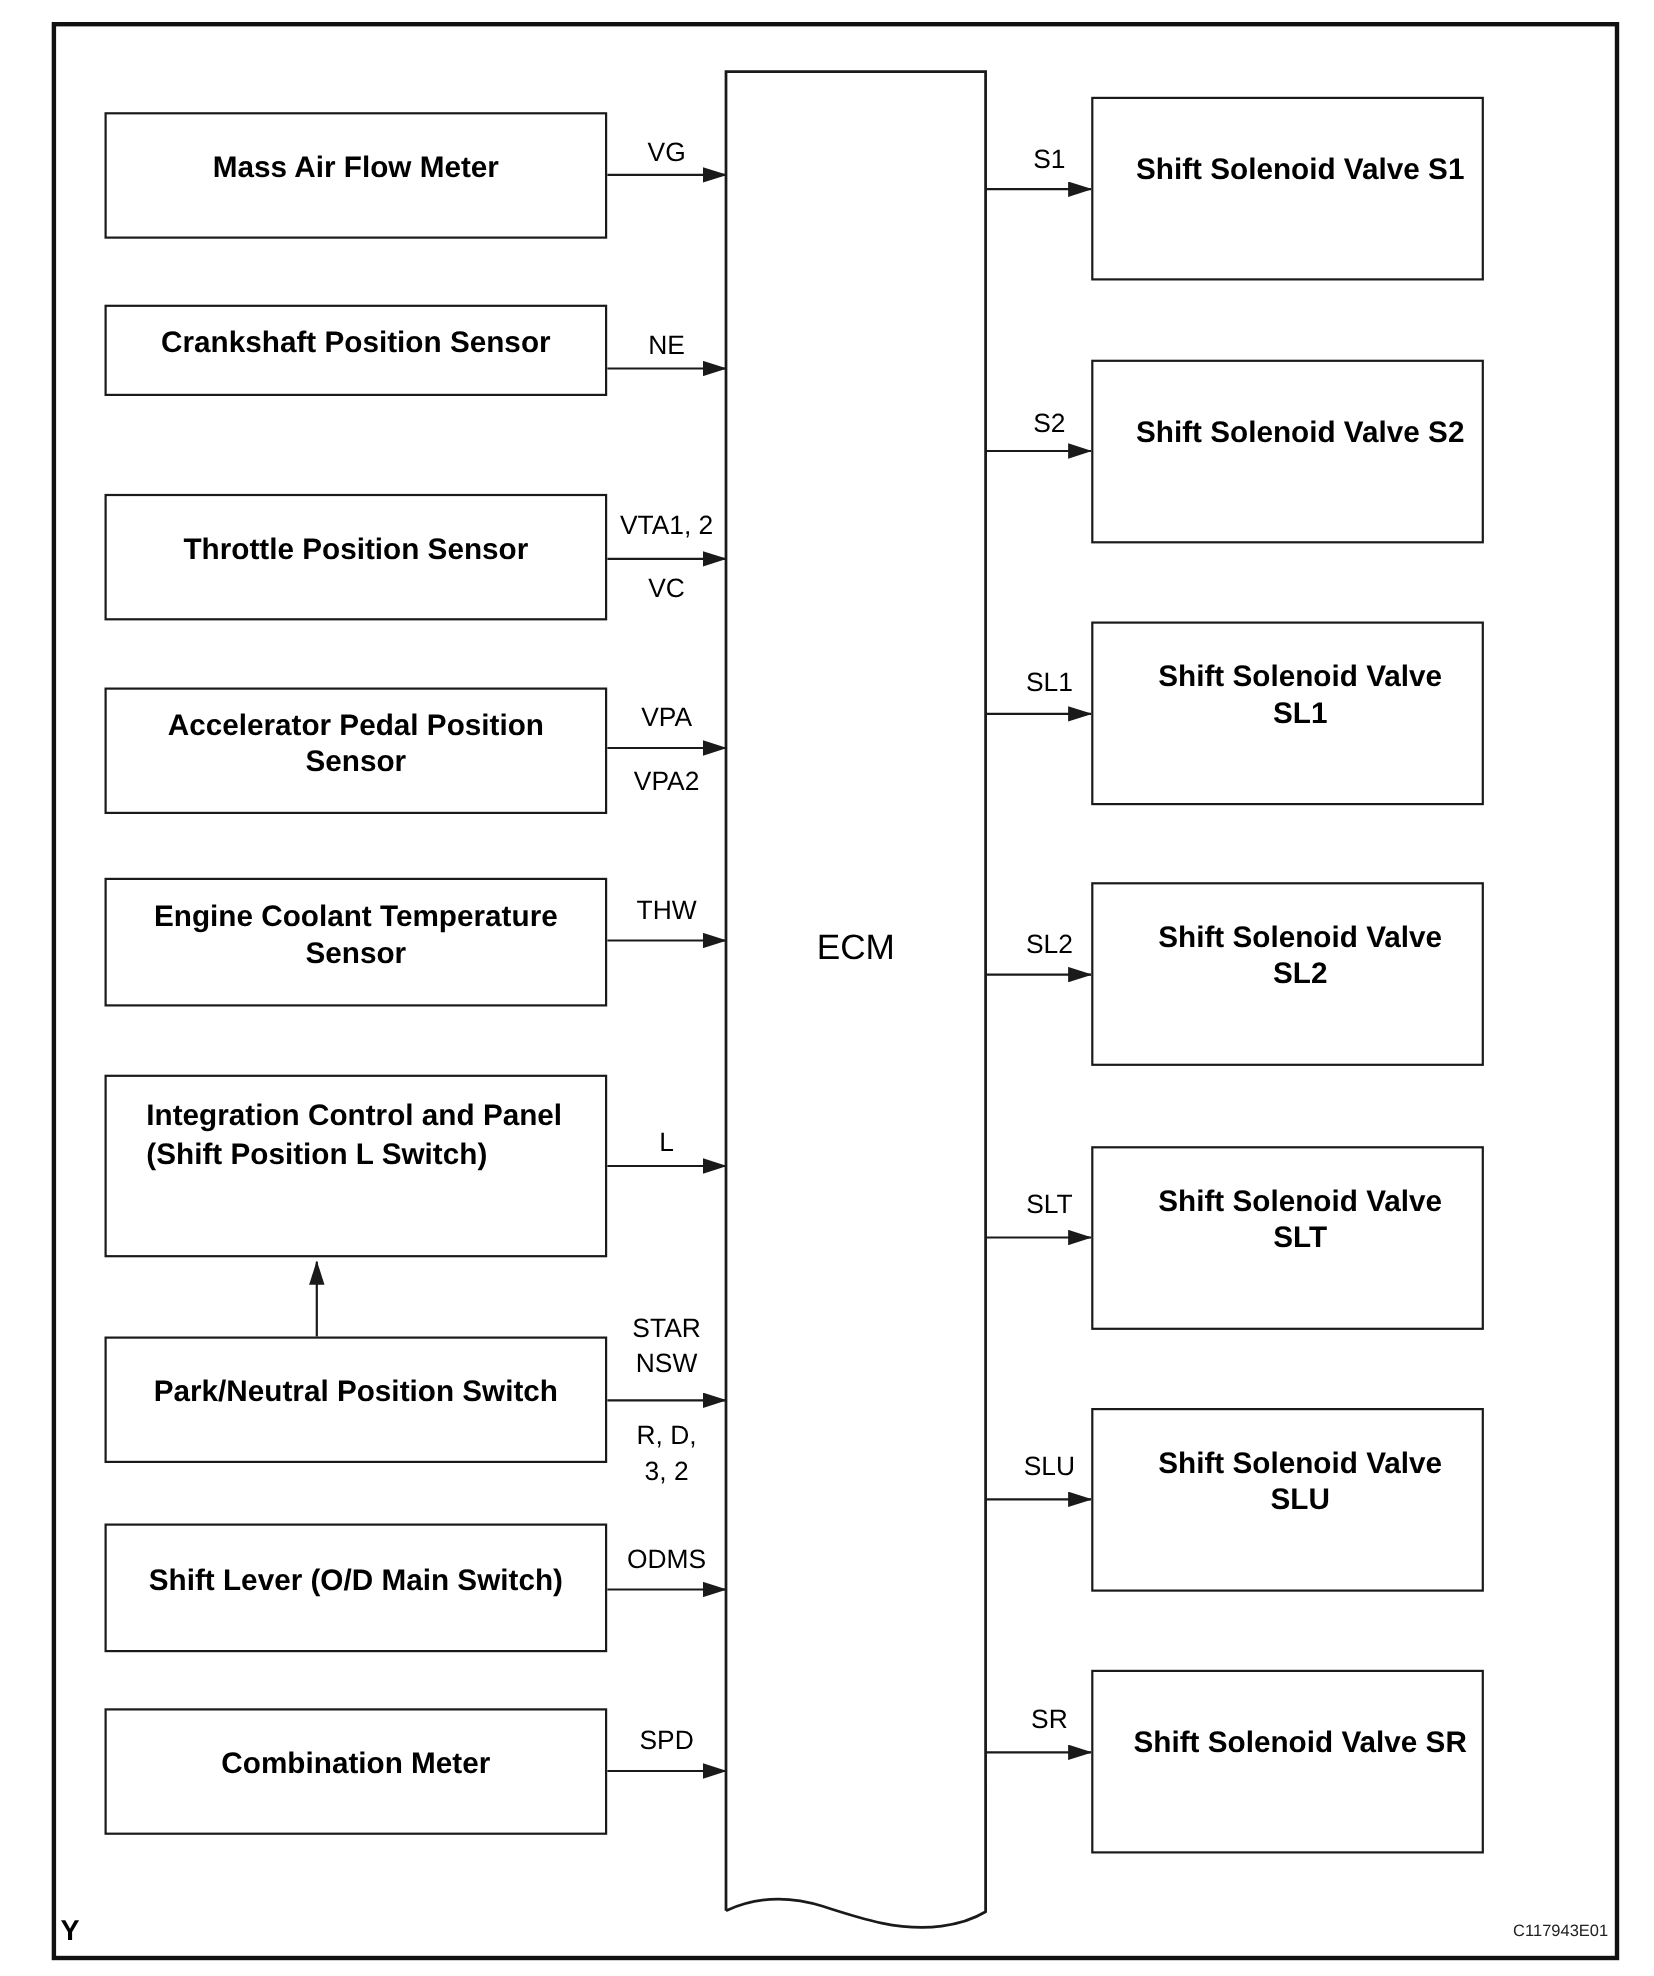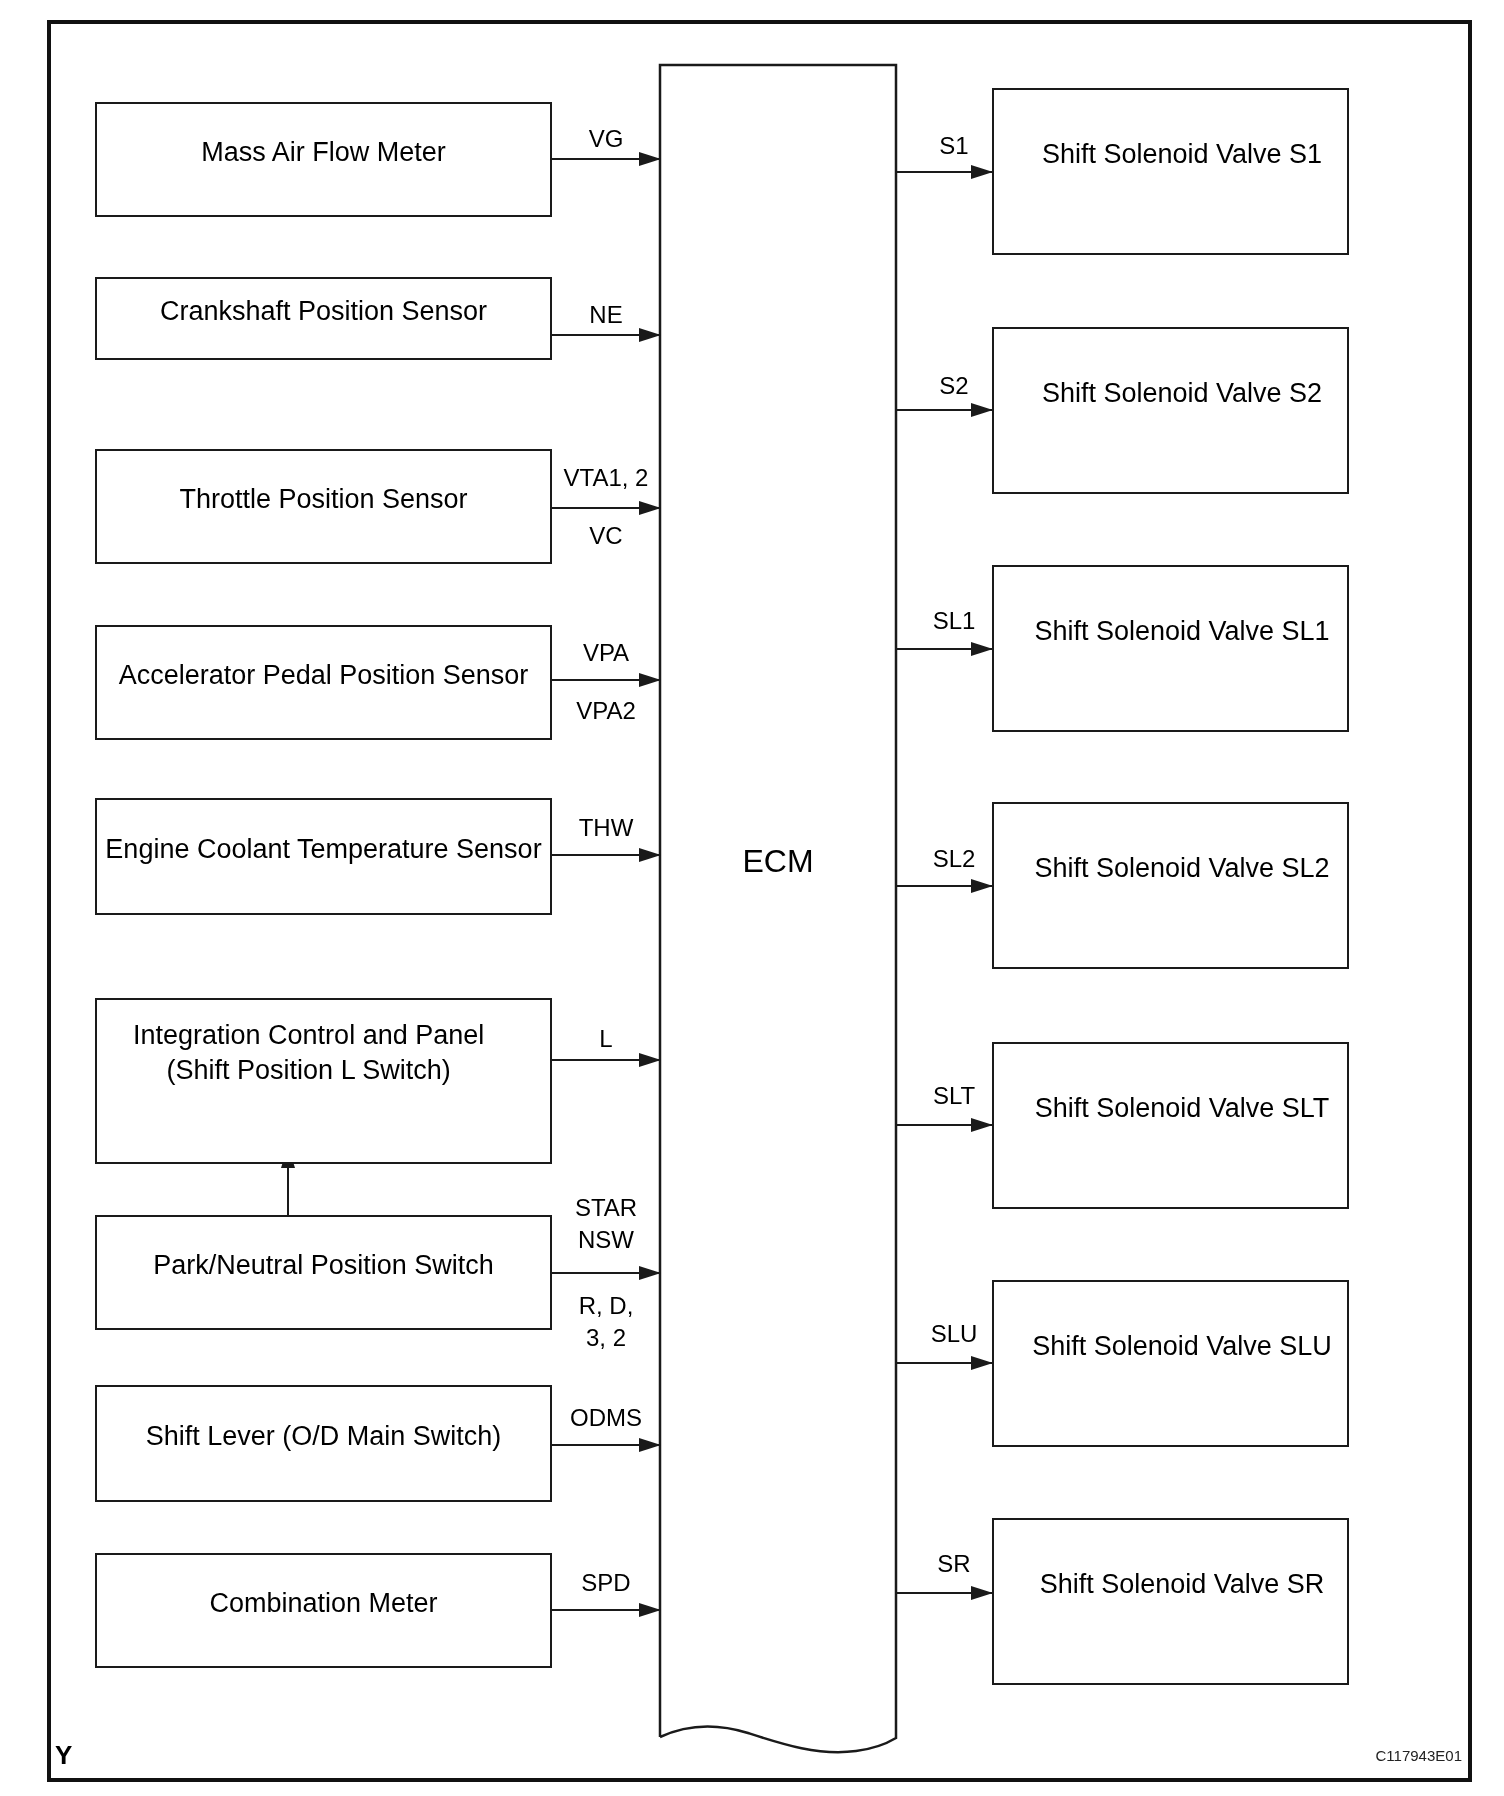--- a/index.html
+++ b/index.html
@@ -30,30 +30,30 @@
     border: 2px solid #1a1a1a;
     background: #ffffff;
     display: flex;
     align-items: center;
     justify-content: center;
     text-align: center;
     font-size: 27px;
     line-height: 33px;
     padding: 0 8px 14px 8px;
     white-space: pre-line;
+    font-weight: bold;
   }
   .lbox { left: 95px; width: 457px; }
   .rbox { left: 992px; width: 357px; height: 167px; padding-bottom: 34px; padding-left: 31px; }
   .lbox.tall {
     align-items: flex-start;
     justify-content: flex-start;
-    text-align: center;
+    text-align: left;
     padding: 18px 12px 0 36px;
     line-height: 35px;
-    margin-top: 21px;
   }
   .siglabel {
     position: absolute;
     font-size: 24px;
     line-height: 32px;
     text-align: center;
     white-space: pre-line;
   }
   .sig-left  { left: 552px; width: 108px; }
   .sig-right { left: 896px; width: 116px; }

